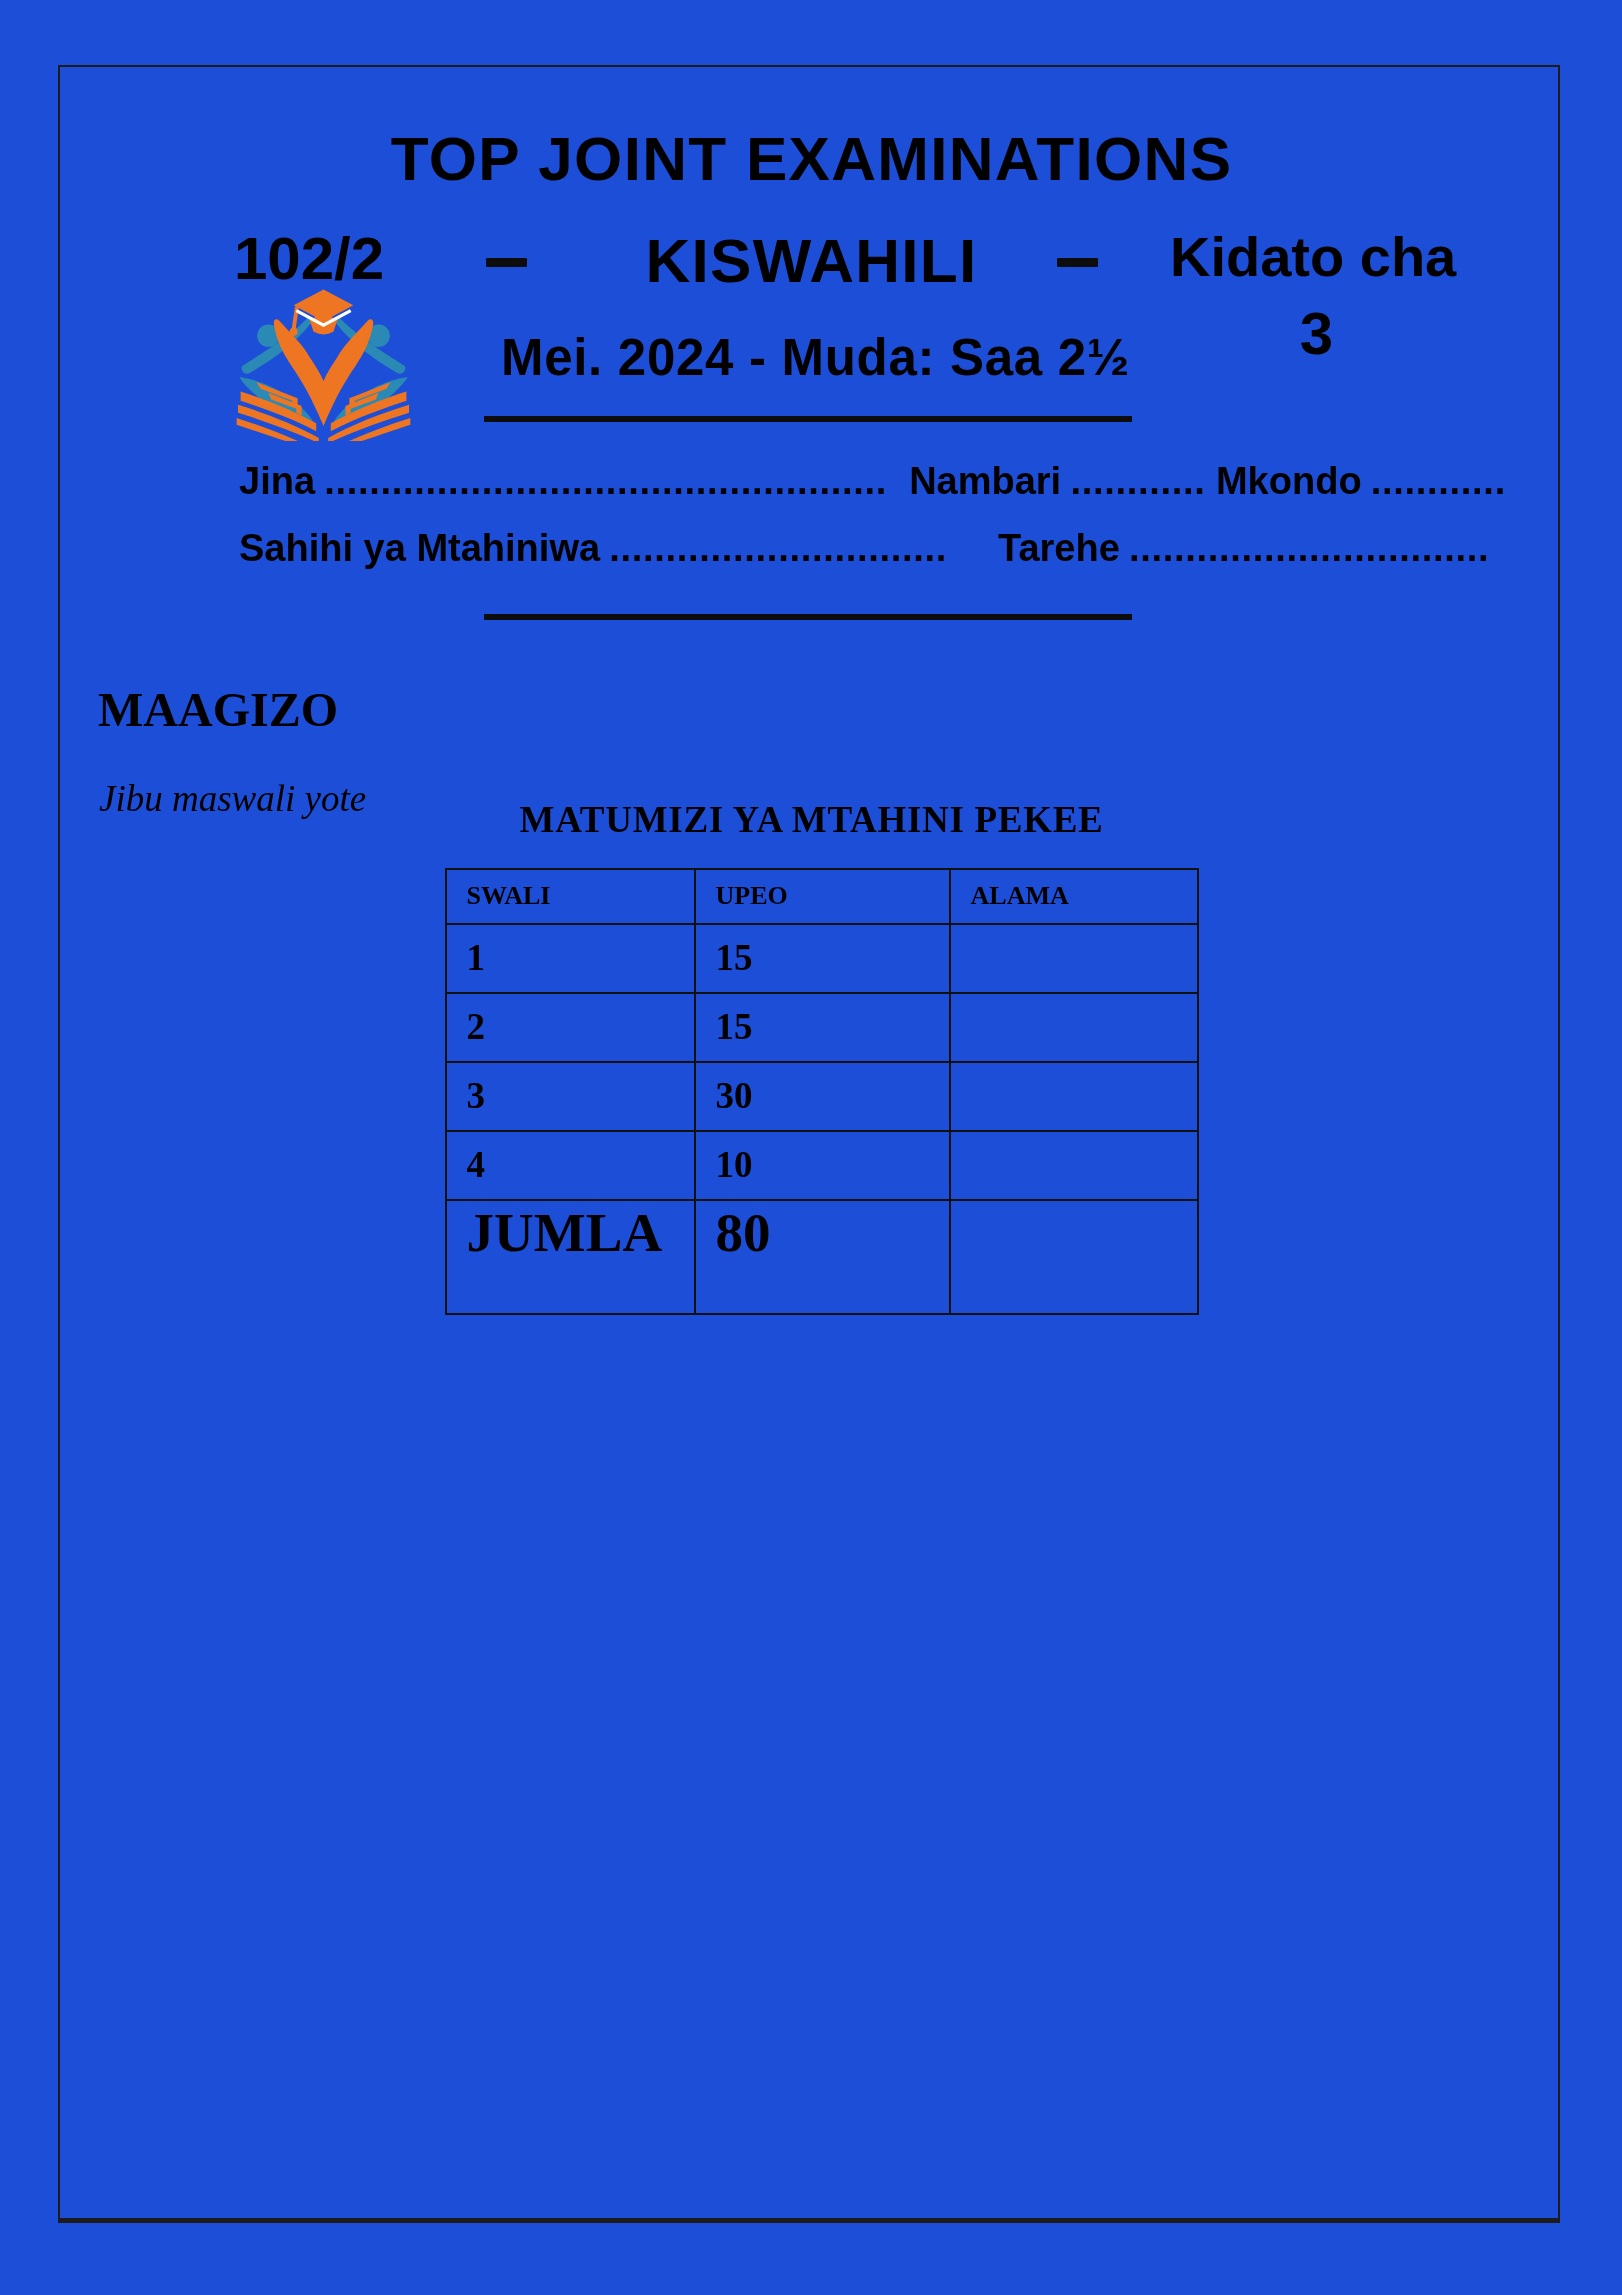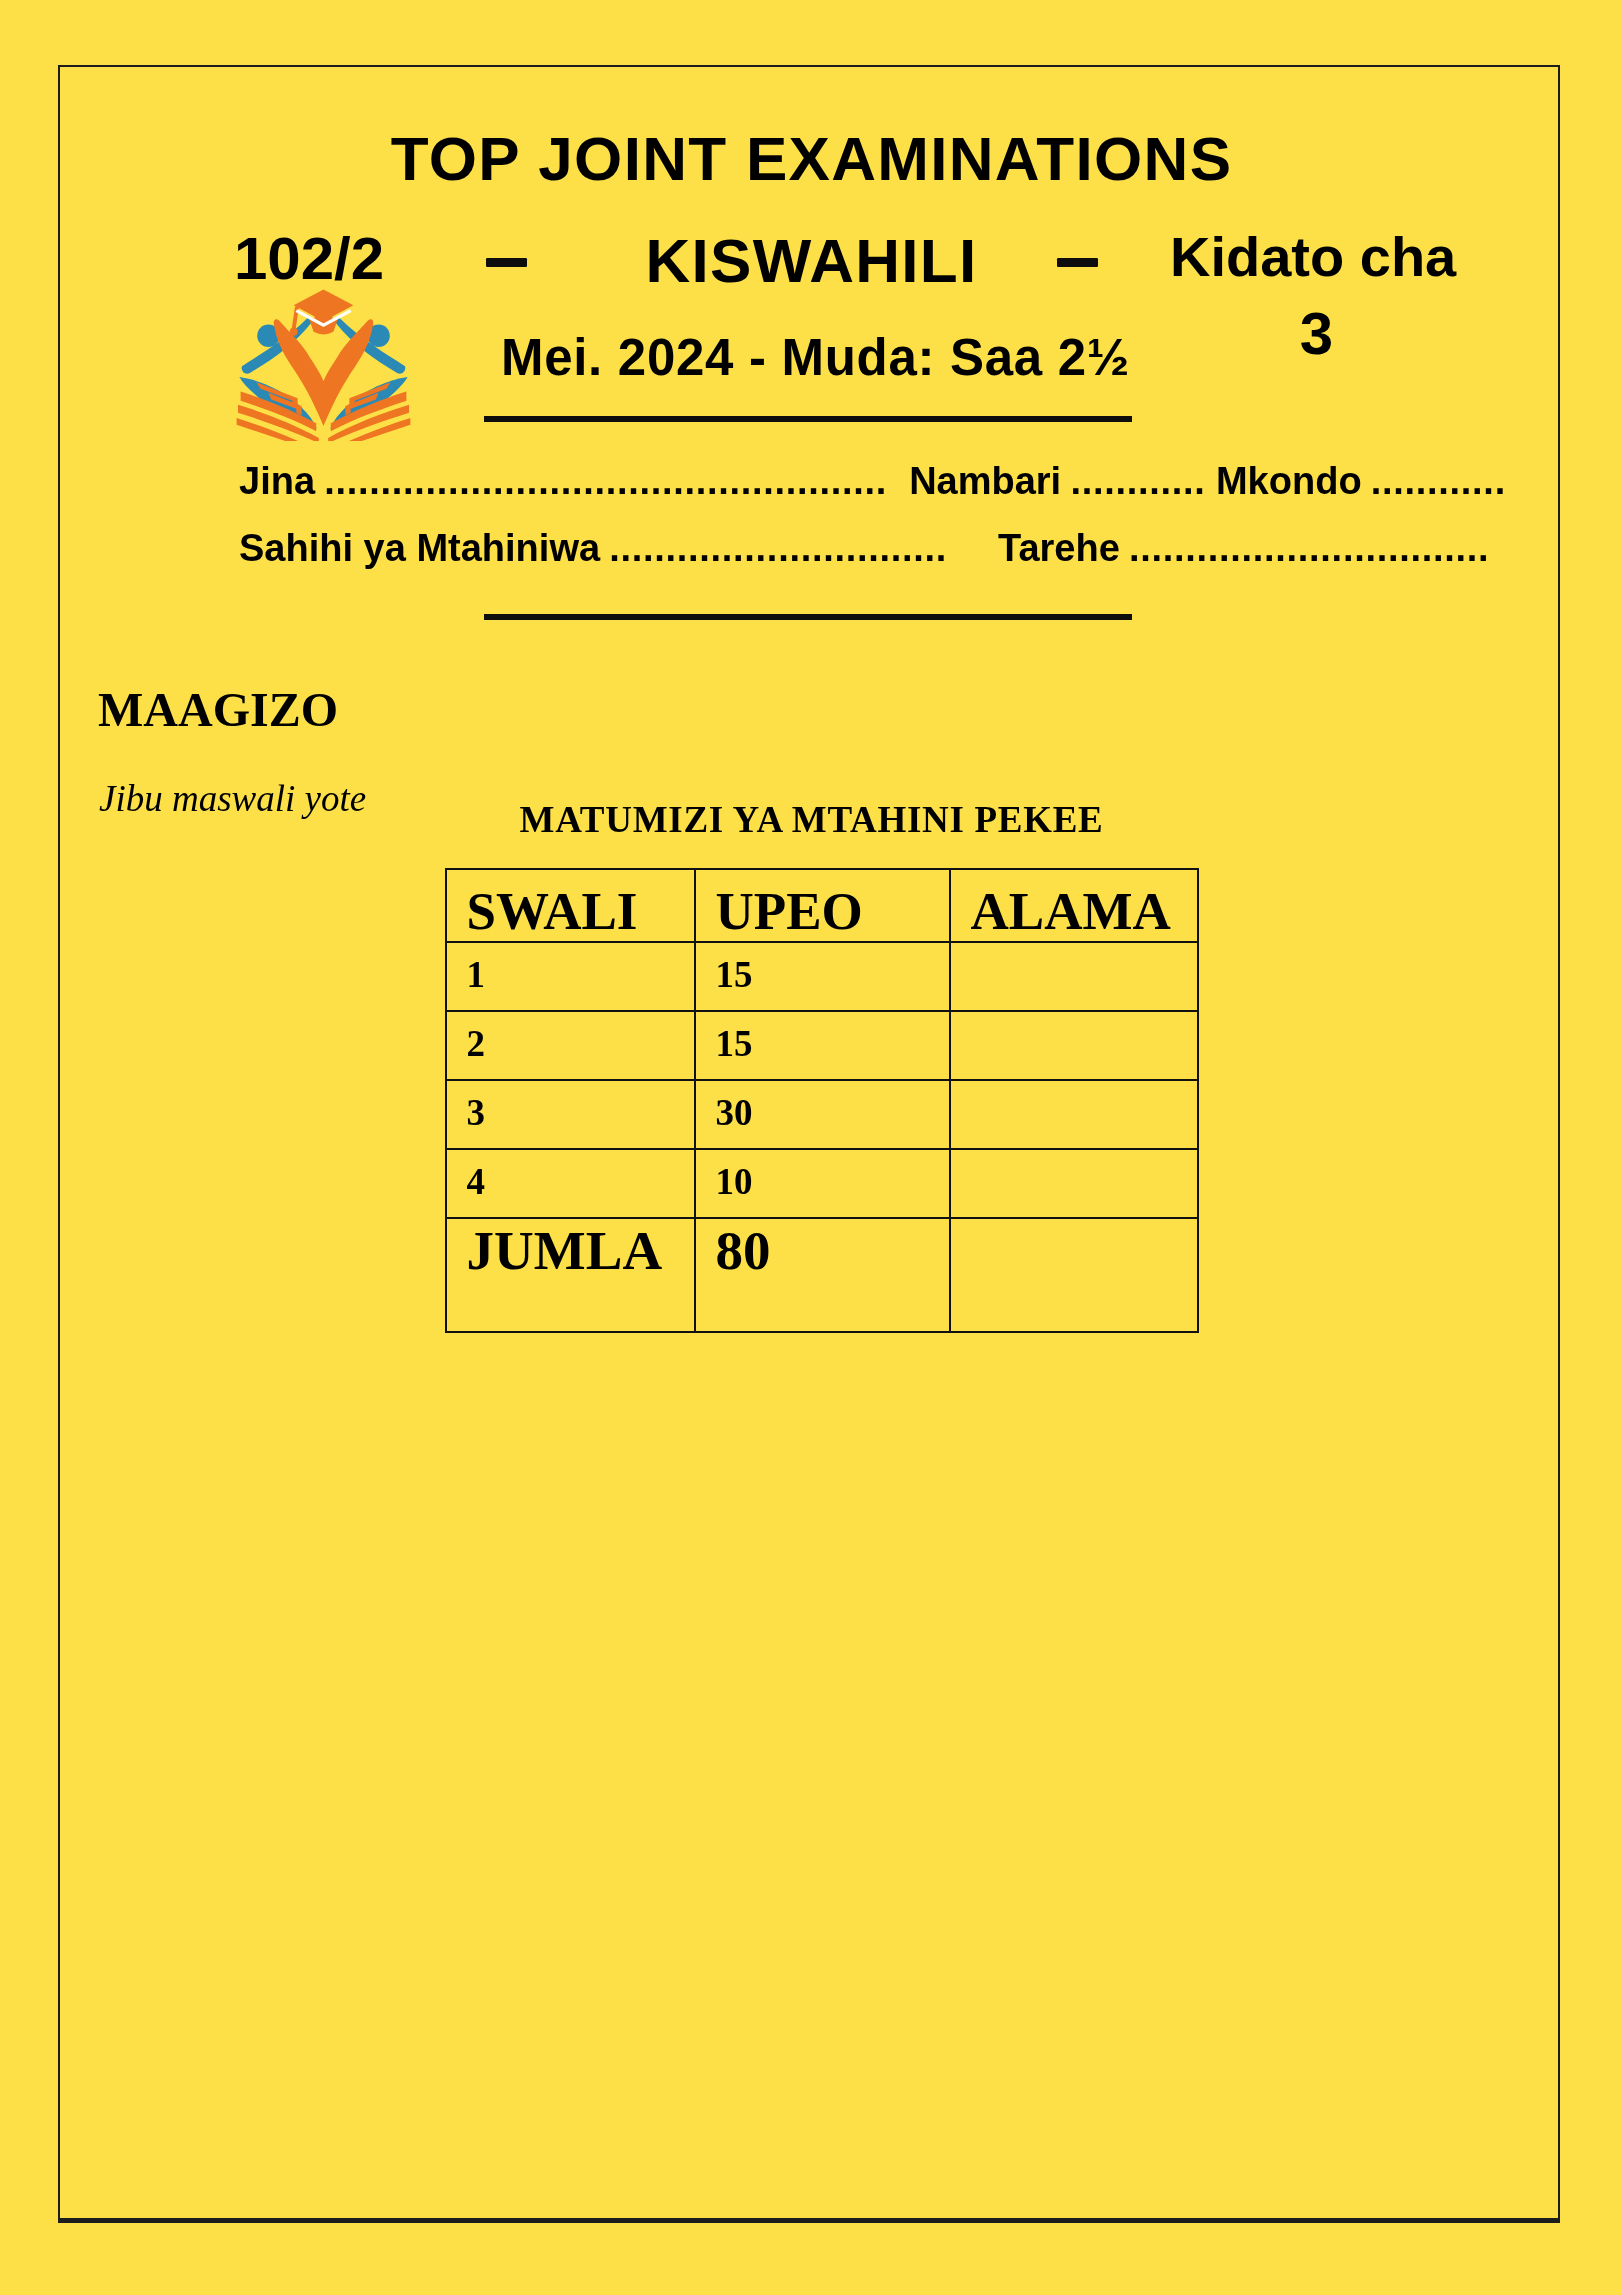--- a/index.html
+++ b/index.html
@@ -1,16 +1,16 @@
 <!DOCTYPE html>
 <html style="font-size:10.5px"><head>
 <meta charset="utf-8">
 <style>
   html,body{margin:0;padding:0;background:#fff;}
-  .page{position:relative;width:1623px;height:2295px;background:#fde047;
+  .page{position:relative;width:1623px;height:2295px;background:#1d4ed8;
         font-family:"Liberation Sans",sans-serif;color:#000;overflow:hidden;}
   .frame{position:absolute;left:58px;top:65px;width:1502px;height:2158px;
          border:2px solid #1c1c1c;border-bottom-width:5.2px;box-sizing:border-box;}
   .abs{position:absolute;line-height:1;white-space:nowrap;}
   .center{left:50%;transform:translateX(-50%);}
   .title{top:128px;font-size:62px;font-weight:700;letter-spacing:1.3px;}
   .subtitle{top:186px;font-size:35px;font-weight:700;}
   .papercode{left:234px;top:229px;font-size:60px;font-weight:700;}
   .subject{top:230px;font-size:62px;font-weight:700;letter-spacing:1.3px;}
   .kidato{left:1170px;top:229px;font-size:56px;font-weight:600;}
@@ -28,21 +28,21 @@
   .dots{margin-left:9.2px;letter-spacing:0.7px;font-weight:600;}
   .gap30{margin-left:22px;} .gap15{margin-left:10.5px;} .gap80{margin-left:51px;}
   .serif{font-family:"Liberation Serif",serif;}
   .maagizo{left:98px;top:686px;font-size:48px;font-weight:700;}
   .jibu{left:99px;top:780px;font-size:37px;font-style:italic;font-weight:400;text-align:right;}
   .table-title{top:801px;font-size:37px;font-weight:700;letter-spacing:0.7px;}
   table.marks{position:absolute;left:445px;top:868px;border-collapse:collapse;
               table-layout:fixed;font-family:"Liberation Serif",serif;}
   table.marks th,table.marks td{border:2px solid #111;vertical-align:top;text-align:left;
               padding:10.5px 0 0 19.6px;box-sizing:border-box;}
-  table.marks th{font-size:53px;font-weight:700;height:71px;}
+  table.marks th{font-size:26px;font-weight:700;height:55px;}
   table.marks td{font-size:37px;font-weight:700;height:69px;}
   table.marks tr.total td{font-size:55px;height:114px;padding-top:0;}
   .logo{position:absolute;left:230px;top:281px;width:187px;height:160px;}
 </style>
 </head>
 <body>
 
 <div class="page">
   <div class="frame"></div>
 

